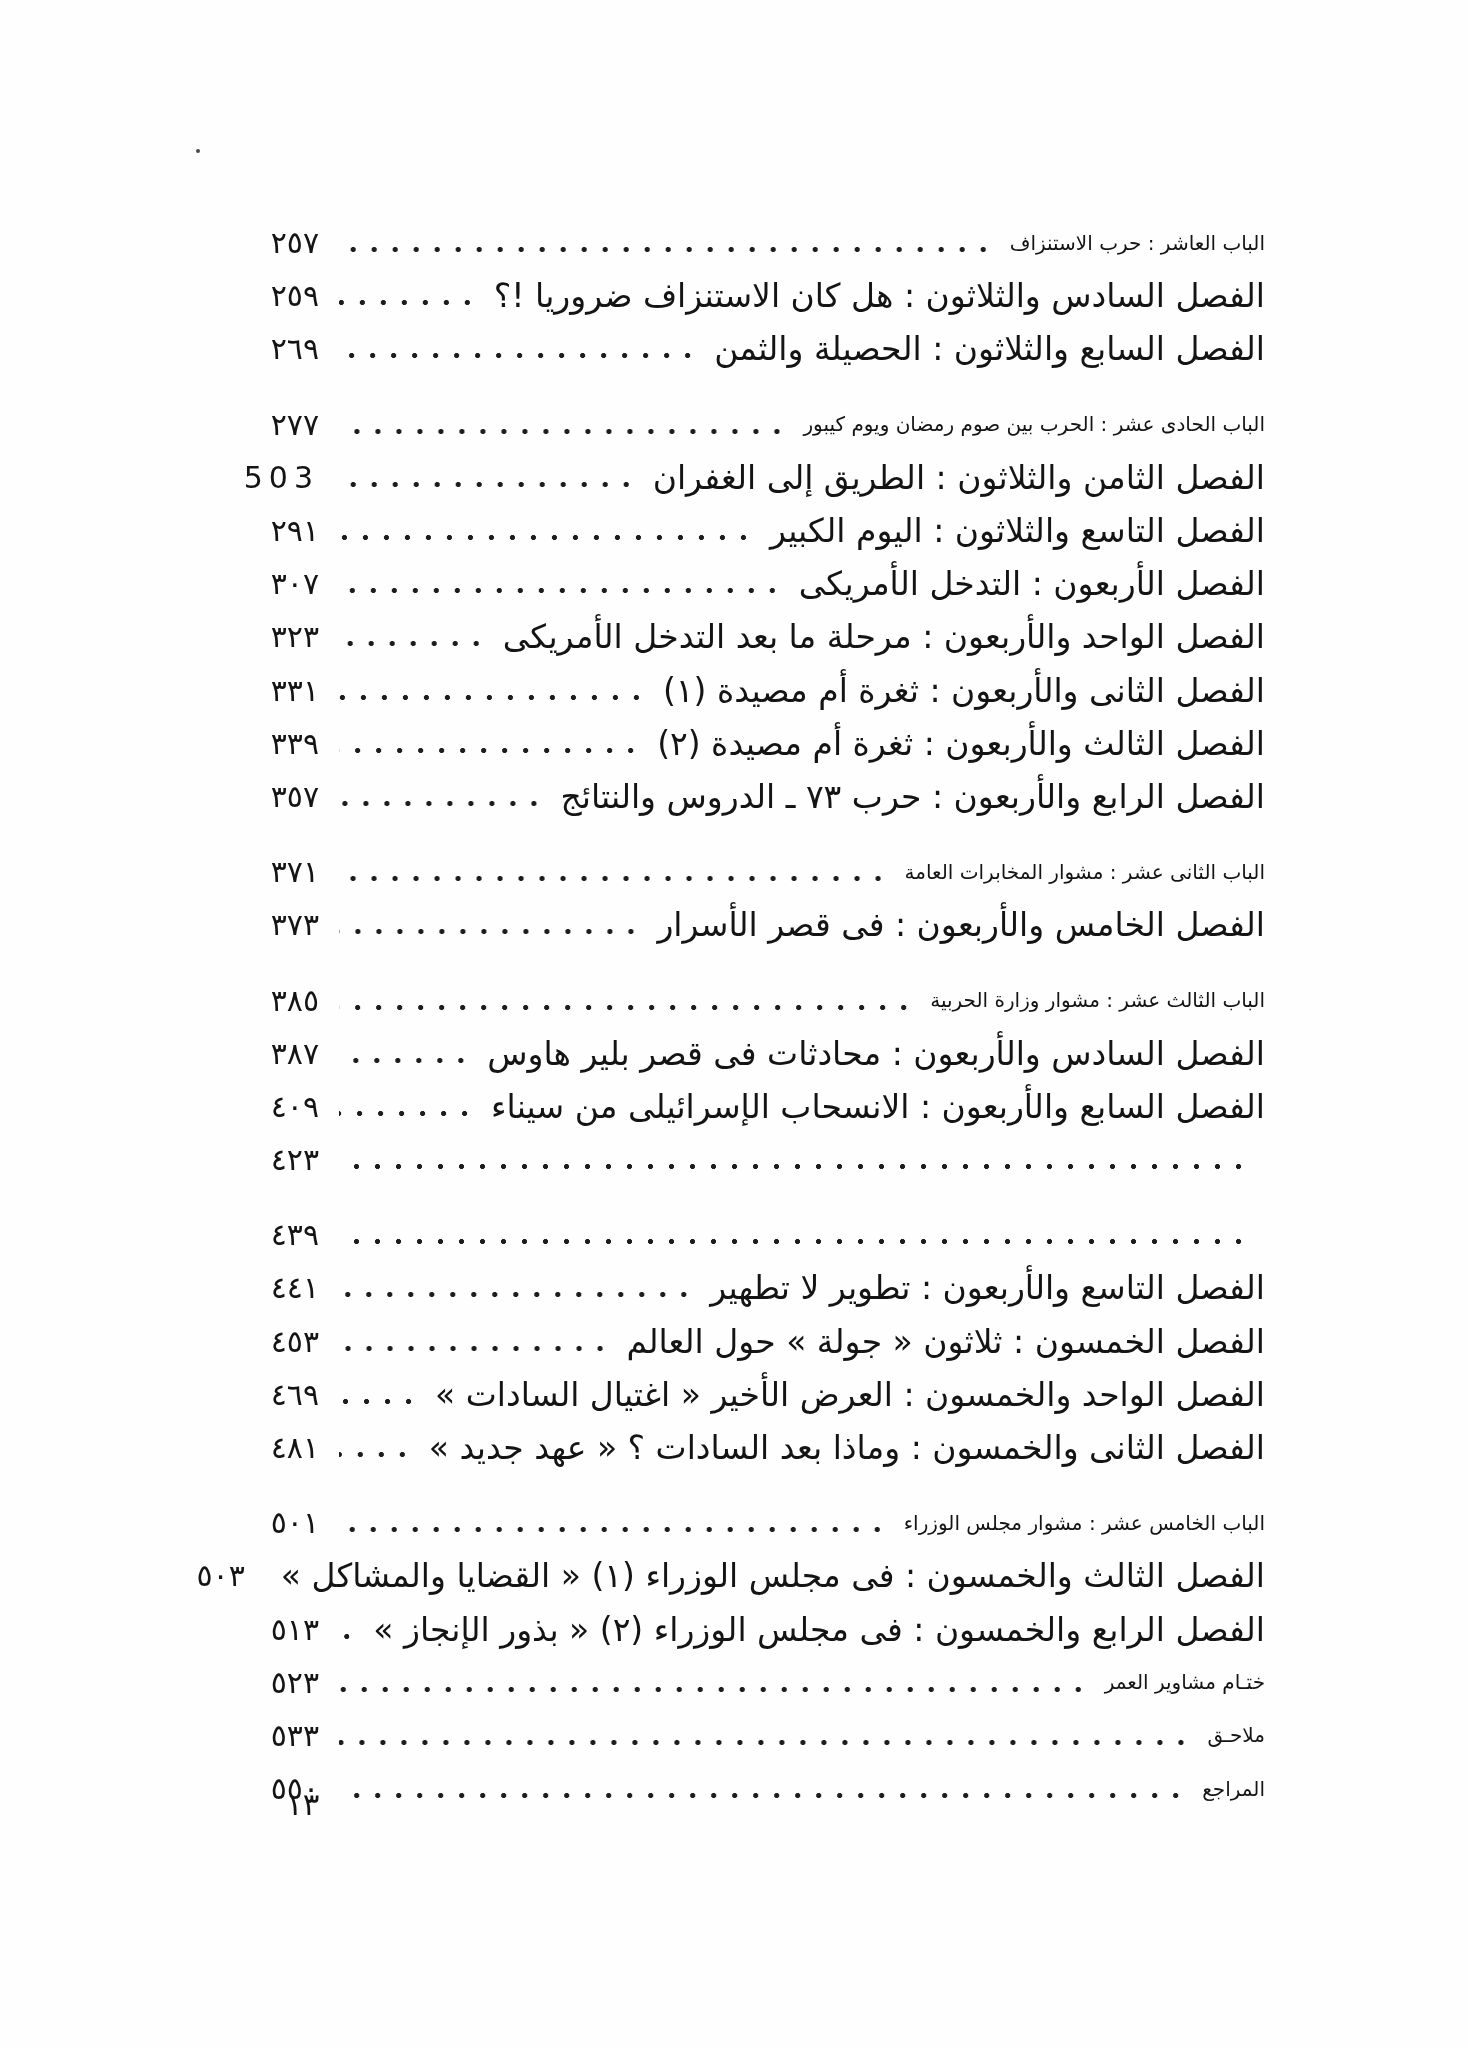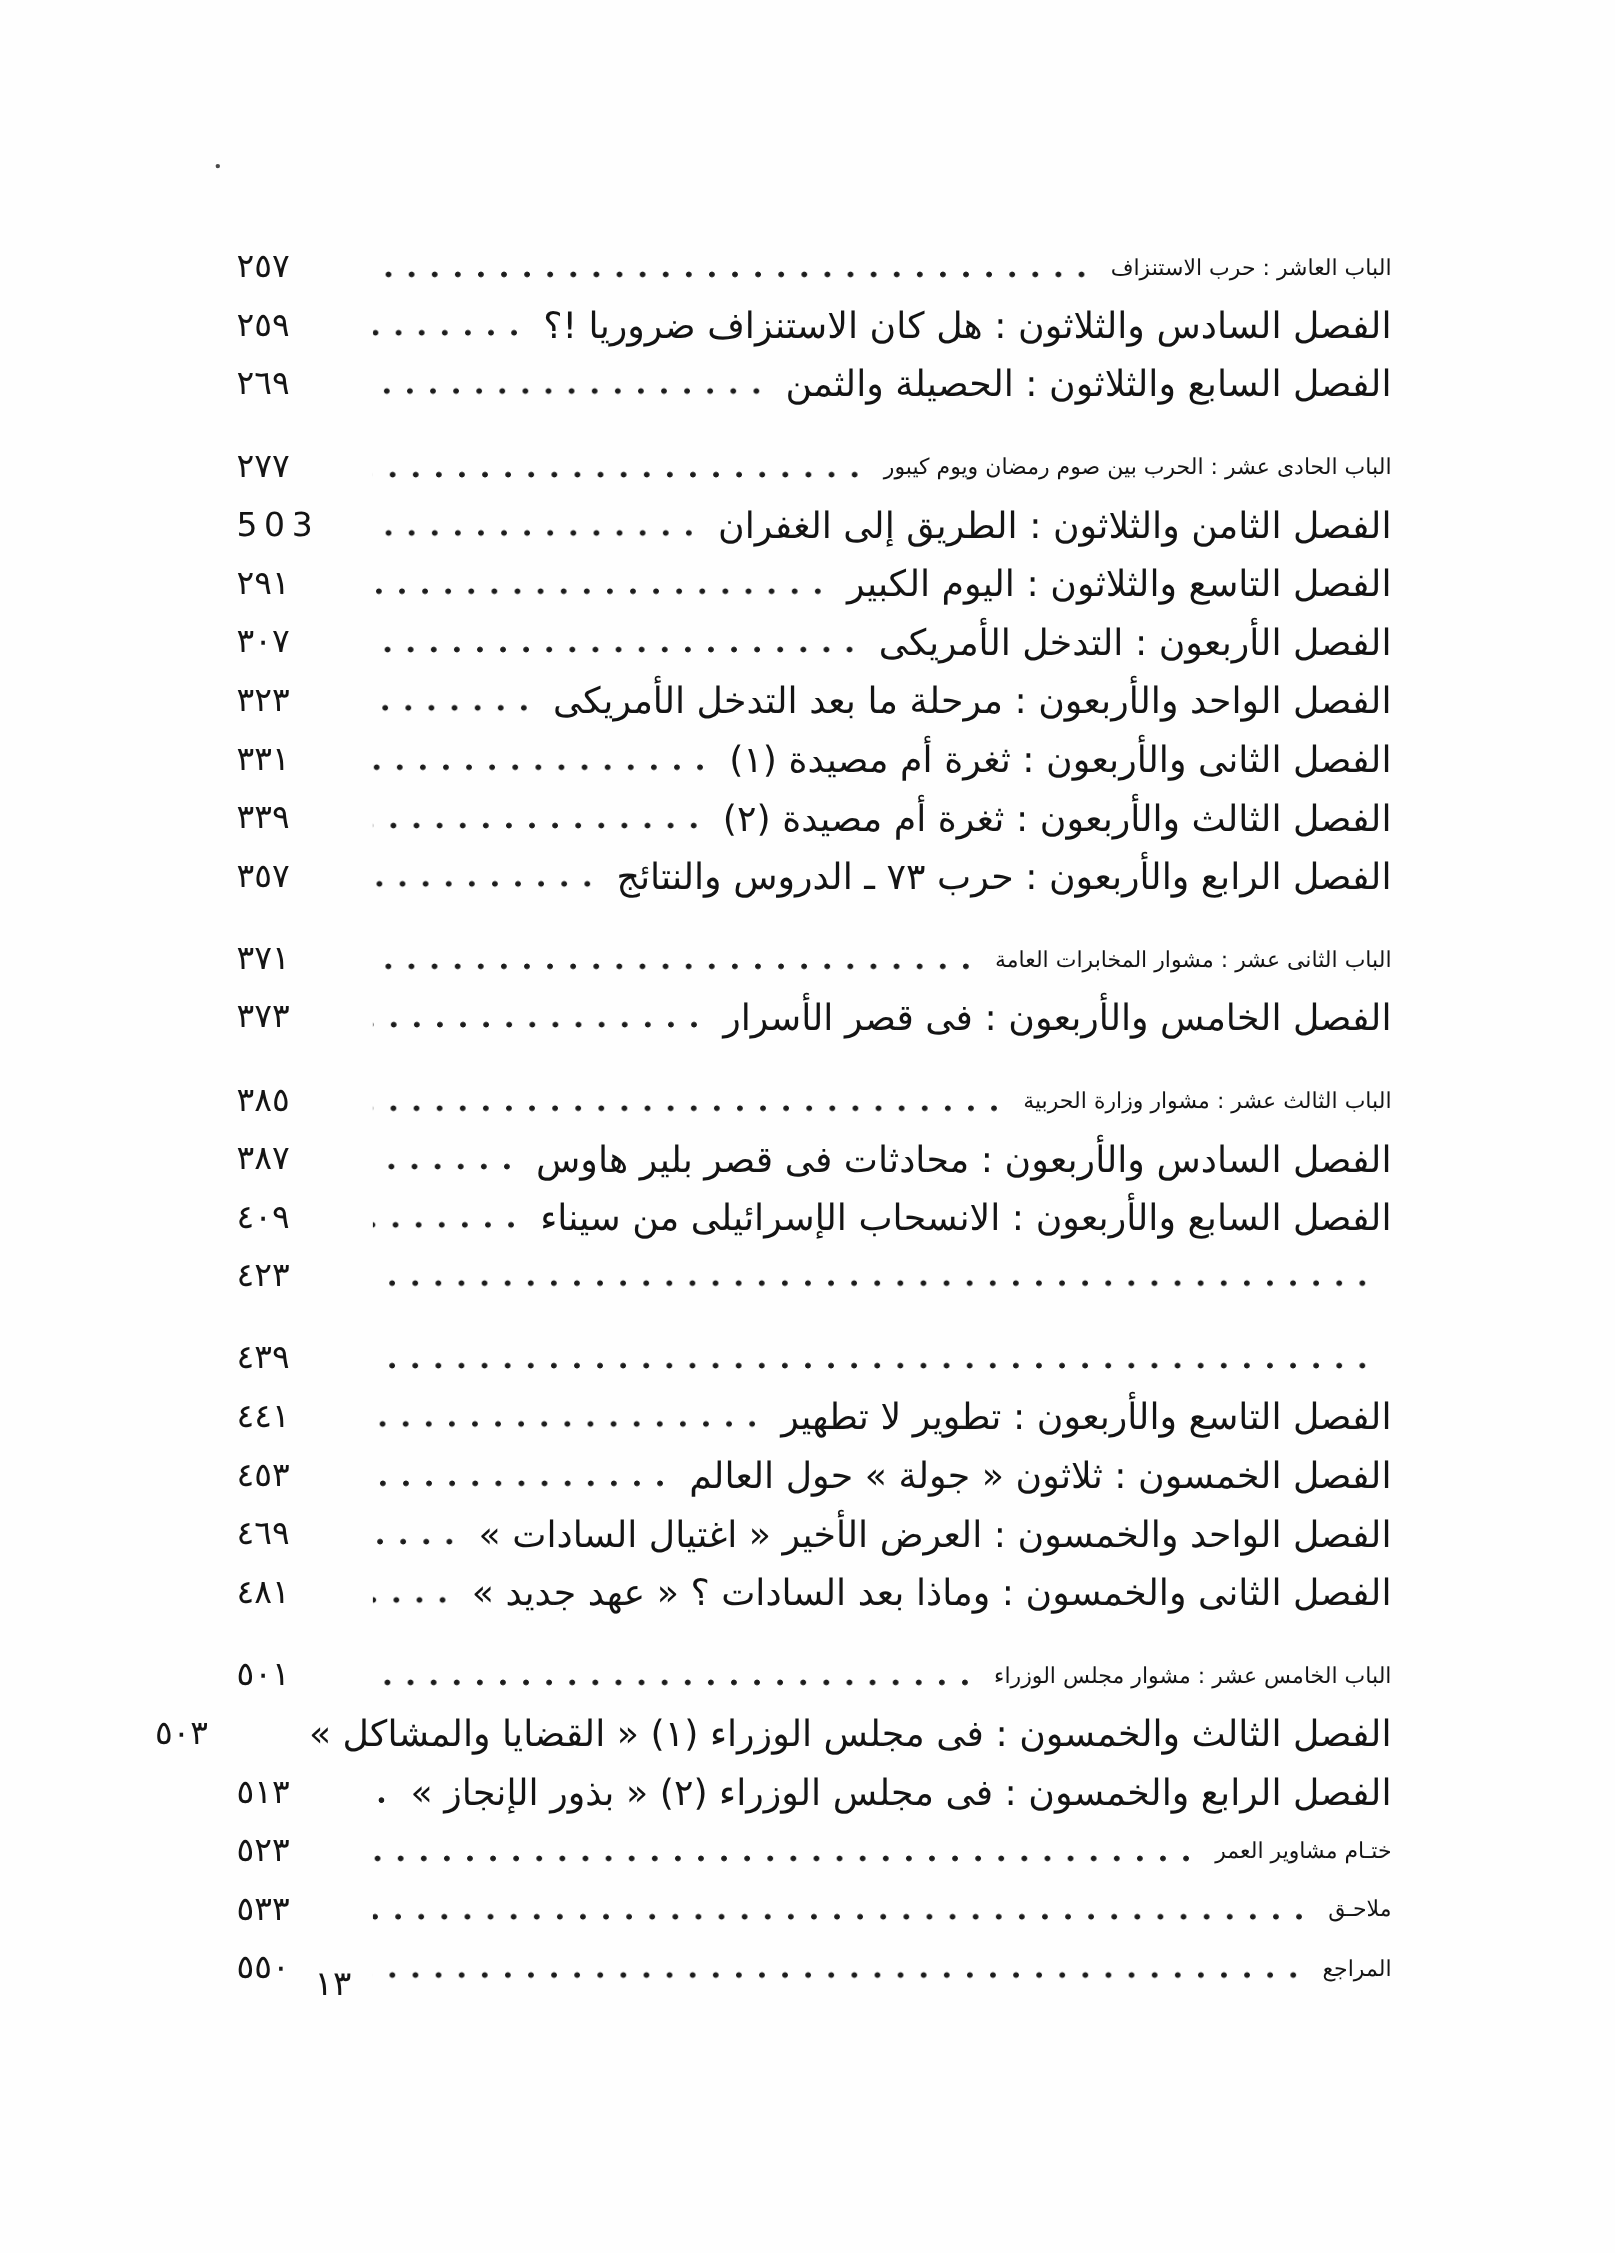--- a/index.html
+++ b/index.html
@@ -58,21 +58,21 @@
     background-image: radial-gradient(circle, #1c1c1c 2.2px, rgba(0,0,0,0) 2.9px);
     background-size: 21px 13px;
     background-repeat: repeat-x;
     background-position: right center;
   }
   .pageno {
     flex: 0 0 auto;
     min-width: 104px;
     font-size: 30px;
     letter-spacing: 6px;
-    text-align: left;
+    text-align: right;
     white-space: nowrap;
   }
   .folio {
     position: absolute;
     left: 286px;
     top: 1786px;
     font-size: 31px;
     letter-spacing: 3px;
   }
 </style>

